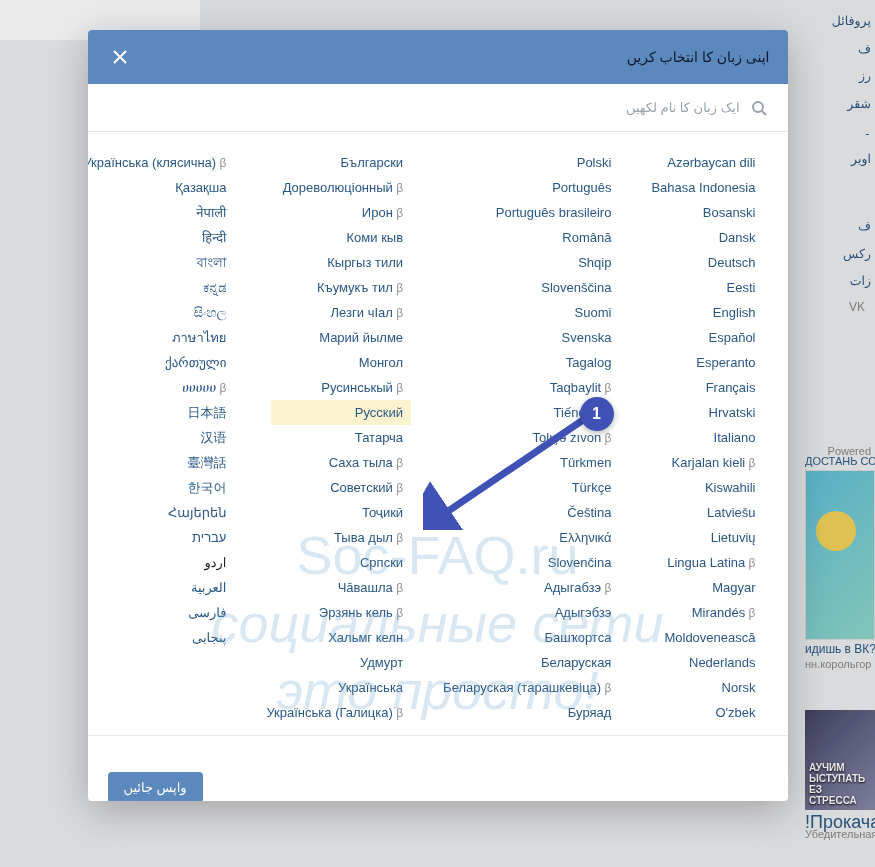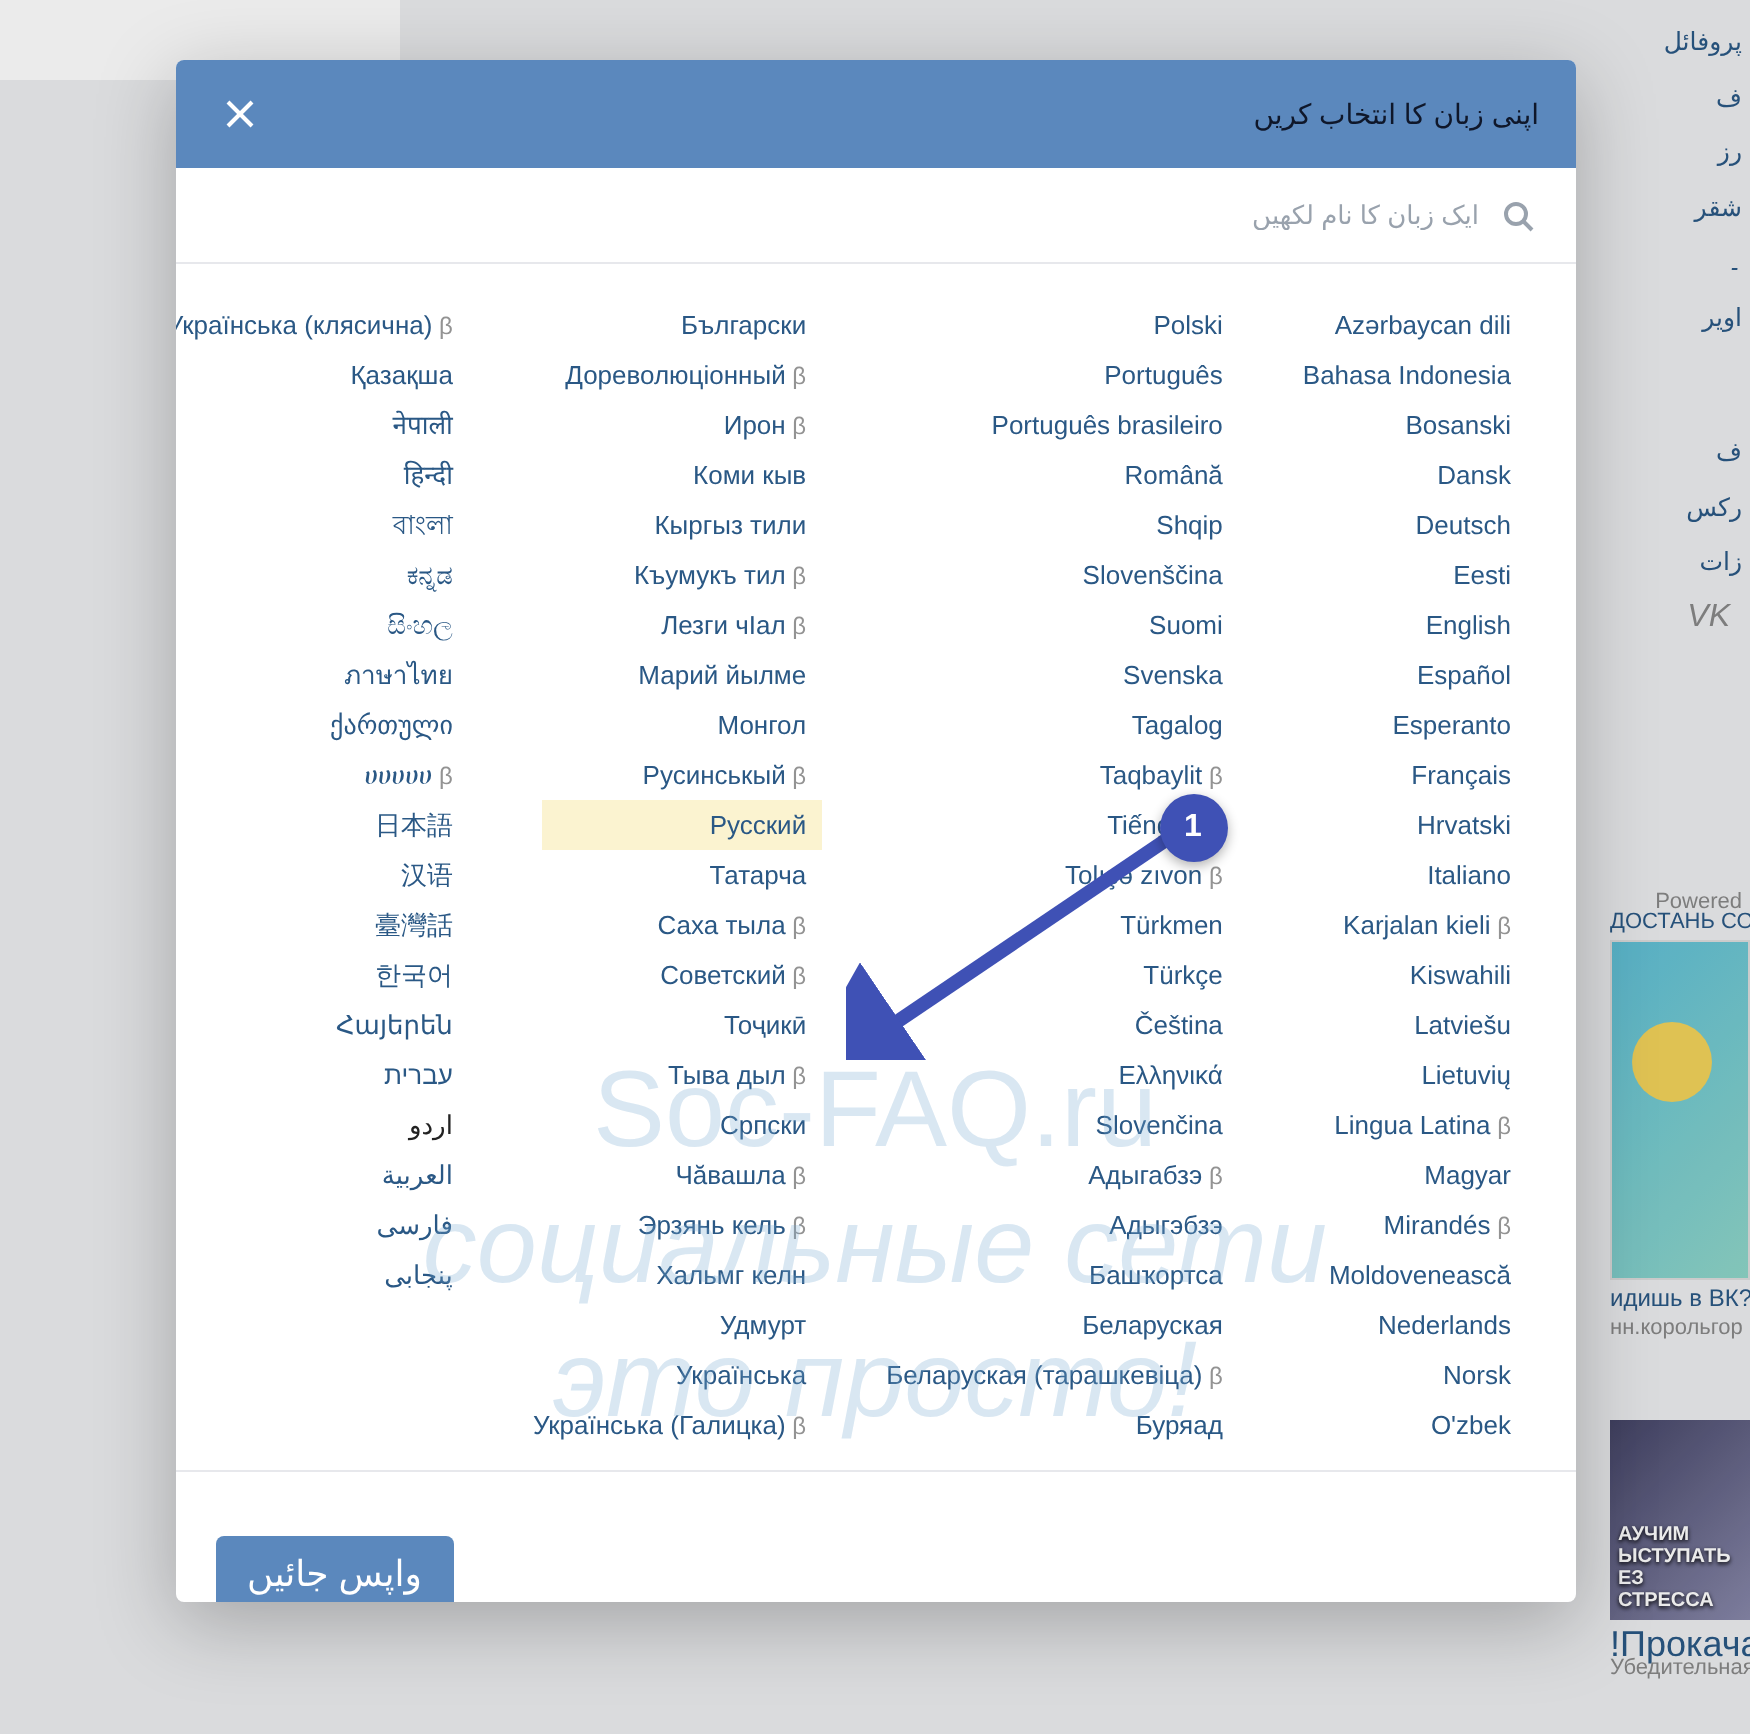--- a/index.html
+++ b/index.html
@@ -30,21 +30,21 @@
     line-height: 2.2;
     direction: rtl;
     padding-right: 4px;
   }
   .bg-right-nav span { display:block; white-space: nowrap; }
   .bg-left-strip {
     position:absolute; left:0; top:0; width:200px; height:100%;
     background: linear-gradient(#fff 0 40px, #edeef0 40px);
   }
   .bg-vk-label {
-    position:absolute; right:10px; top:300px; color:#888; font-size:16px;font-style:italic;
+    position:absolute; right:10px; top:300px; color:#888; font-size:12px;
   }
   .bg-powered {
     position:absolute; right:4px; top:445px; color:#888; font-size:11px;
   }
   .bg-ad1 {
     position:absolute; right:0px; top:470px; width:70px; height:170px;
     background: linear-gradient(135deg,#5fbfd6,#8fd6c8);
     border:1px solid #ddd;
     overflow:hidden;
   }
@@ -171,21 +171,21 @@
   }
   .watermark div:first-child{ font-style:normal; }
 
   
   .modal-footer{
     height:66px; display:flex; align-items:center; justify-content:flex-start;
     padding:0 20px; border-top:1px solid #e7e8ec;
   }
   .back-btn{
     background:#5b88bd; color:#fff; border:none;
-    padding:8px 16px; border-radius:4px; font-size:18px; cursor:pointer;margin-top:37px;
+    padding:8px 16px; border-radius:4px; font-size:13px; cursor:pointer;margin-top:37px;
   }
 
   
   .annot-badge{
     position:absolute;
     width:34px;height:34px;border-radius:50%;
     background:#3f51b5;color:#fff;
     display:flex;align-items:center;justify-content:center;
     font-size:16px;font-weight:600;
     left:492px; top:265px;

